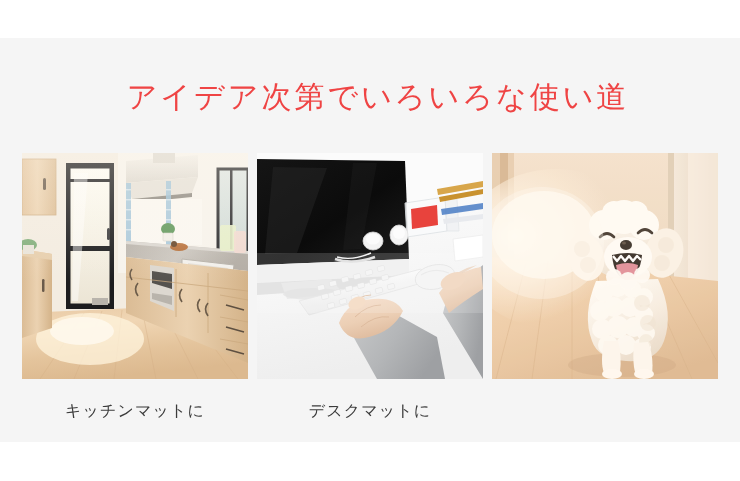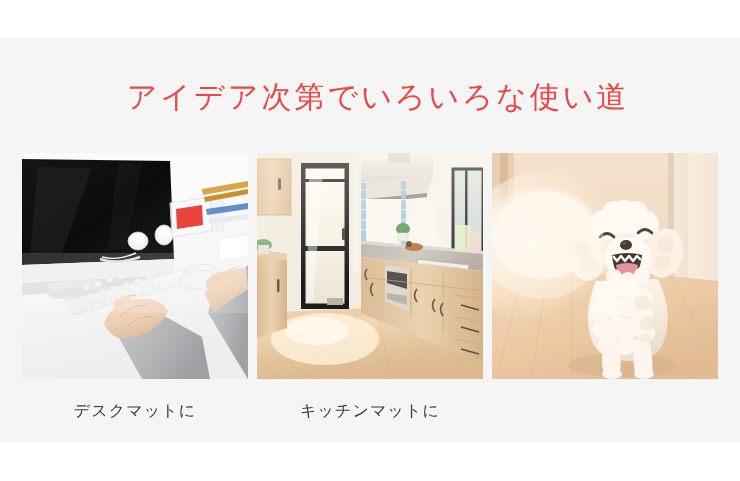--- a/index.html
+++ b/index.html
@@ -65,20 +65,175 @@
 
 <div class="banner">
 
   <div class="bg-band"></div>
 
   <div class="content">
 
     <div class="page-title">アイデア次第でいろいろな使い道</div>
 
     <div class="cards">
+
+      <div class="card">
+        <div class="thumb">
+          <svg viewBox="0 0 226 226" xmlns="http://www.w3.org/2000/svg">
+            <defs>
+              <linearGradient id="k-floor" x1="0" y1="0" x2="0.3" y2="1">
+                <stop offset="0%" stop-color="#e8c9a4"></stop>
+                <stop offset="35%" stop-color="#f0d6b4"></stop>
+                <stop offset="70%" stop-color="#e4c49c"></stop>
+                <stop offset="100%" stop-color="#dcb98f"></stop>
+              </linearGradient>
+              <linearGradient id="k-glow" x1="0.5" y1="0" x2="0.5" y2="1">
+                <stop offset="0%" stop-color="#fff8ec" stop-opacity="0.95"></stop>
+                <stop offset="100%" stop-color="#fff8ec" stop-opacity="0"></stop>
+              </linearGradient>
+              <linearGradient id="k-wood" x1="0" y1="0" x2="1" y2="0">
+                <stop offset="0%" stop-color="#e3c49e"></stop>
+                <stop offset="45%" stop-color="#edd4b3"></stop>
+                <stop offset="100%" stop-color="#dcbd95"></stop>
+              </linearGradient>
+              <linearGradient id="k-wood2" x1="0" y1="0" x2="1" y2="0">
+                <stop offset="0%" stop-color="#dbbc95"></stop>
+                <stop offset="50%" stop-color="#ebd2b1"></stop>
+                <stop offset="100%" stop-color="#d4b389"></stop>
+              </linearGradient>
+              <linearGradient id="k-glass" x1="0" y1="0" x2="0" y2="1">
+                <stop offset="0%" stop-color="#fdfcf5"></stop>
+                <stop offset="60%" stop-color="#f4efe2"></stop>
+                <stop offset="100%" stop-color="#ece5d5"></stop>
+              </linearGradient>
+              <linearGradient id="k-gran" x1="0" y1="0" x2="1" y2="0.2">
+                <stop offset="0%" stop-color="#b9b3ab"></stop>
+                <stop offset="50%" stop-color="#cdc8c1"></stop>
+                <stop offset="100%" stop-color="#b3ada5"></stop>
+              </linearGradient>
+              <linearGradient id="k-hood" x1="0" y1="0" x2="0" y2="1">
+                <stop offset="0%" stop-color="#f3efe8"></stop>
+                <stop offset="100%" stop-color="#ddd8cf"></stop>
+              </linearGradient>
+              <linearGradient id="k-win" x1="0" y1="0" x2="0" y2="1">
+                <stop offset="0%" stop-color="#dfe6e3"></stop>
+                <stop offset="100%" stop-color="#cdd8d4"></stop>
+              </linearGradient>
+            </defs>
+
+            <rect x="0" y="0" width="226" height="226" fill="#f6f2ea"></rect>
+            <rect x="0" y="0" width="108" height="170" fill="#f3ece1"></rect>
+            <rect x="96" y="0" width="130" height="120" fill="#f7f3ec"></rect>
+
+            <path d="M0 160 L226 150 L226 226 L0 226 Z" fill="url(#k-floor)"></path>
+
+            <g stroke="#d3ae84" stroke-width="0.7" opacity="0.55">
+              <path d="M18 226 L62 160"></path>
+              <path d="M52 226 L80 158"></path>
+              <path d="M92 226 L100 157"></path>
+              <path d="M134 226 L120 156"></path>
+              <path d="M176 226 L140 154"></path>
+              <path d="M216 226 L160 153"></path>
+            </g>
+
+            <ellipse cx="68" cy="186" rx="54" ry="26" fill="#fff4dd" opacity="0.75"></ellipse>
+            <ellipse cx="60" cy="178" rx="32" ry="14" fill="#fffaf0" opacity="0.8"></ellipse>
+
+            <rect x="0" y="6" width="34" height="56" fill="url(#k-wood)"></rect>
+            <rect x="0" y="6" width="34" height="56" fill="none" stroke="#cfae86" stroke-width="0.8"></rect>
+            <rect x="21" y="25" width="3" height="12" rx="1.5" fill="#6a5a4a"></rect>
+
+            <path d="M0 96 L30 101 L30 175 L0 185 Z" fill="url(#k-wood2)"></path>
+            <path d="M0 96 L30 101 L30 107 L0 103 Z" fill="#e7cfae"></path>
+            <rect x="20" y="126" width="2.5" height="13" rx="1.2" fill="#6a5a4a"></rect>
+            <ellipse cx="6" cy="92" rx="9" ry="6" fill="#6fa46b" opacity="0.85"></ellipse>
+            <rect x="1" y="92" width="11" height="9" fill="#e9e4da"></rect>
+
+            <rect x="44" y="10" width="48" height="146" fill="#1c1c1e"></rect>
+            <rect x="48" y="15" width="40" height="136" fill="url(#k-glass)"></rect>
+            <rect x="48" y="15" width="40" height="136" fill="none" stroke="#1c1c1e" stroke-width="1"></rect>
+            <rect x="46" y="93" width="44" height="5" fill="#1c1c1e"></rect>
+            <rect x="46" y="26" width="44" height="3" fill="#1c1c1e"></rect>
+            <rect x="85" y="75" width="3" height="12" rx="1.5" fill="#3a3a3c"></rect>
+            <rect x="70" y="145" width="16" height="7" fill="#b9b4ac"></rect>
+
+            <path d="M52 20 L66 20 L56 148 L50 148 Z" fill="#ffffff" opacity="0.45"></path>
+
+            <rect x="196" y="16" width="30" height="92" fill="url(#k-win)"></rect>
+            <rect x="196" y="16" width="30" height="92" fill="none" stroke="#2d2d2f" stroke-width="3"></rect>
+            <rect x="208" y="16" width="2.5" height="92" fill="#2d2d2f"></rect>
+
+            <path d="M104 8 L176 2 L176 24 L104 30 Z" fill="url(#k-hood)"></path>
+            <path d="M104 30 L176 24 L170 40 L110 46 Z" fill="#e6e1d8"></path>
+            <path d="M110 46 L170 40 L170 44 L110 50 Z" fill="#8f8a82"></path>
+            <rect x="131" y="0" width="22" height="10" fill="#dfdad1"></rect>
+
+            <rect x="104" y="46" width="76" height="46" fill="#faf7f1"></rect>
+            <rect x="104" y="30" width="5" height="62" fill="#9ec2d8" opacity="0.85"></rect>
+            <rect x="144" y="28" width="5" height="64" fill="#9ec2d8" opacity="0.85"></rect>
+            <g fill="#ffffff" opacity="0.5">
+              <rect x="104" y="36" width="5" height="1.4"></rect>
+                <rect x="104" y="46" width="5" height="1.4"></rect>
+              <rect x="104" y="56" width="5" height="1.4"></rect>
+                <rect x="104" y="66" width="5" height="1.4"></rect>
+              <rect x="104" y="76" width="5" height="1.4"></rect>
+              <rect x="144" y="36" width="5" height="1.4"></rect>
+                <rect x="144" y="46" width="5" height="1.4"></rect>
+              <rect x="144" y="56" width="5" height="1.4"></rect>
+                <rect x="144" y="66" width="5" height="1.4"></rect>
+              <rect x="144" y="76" width="5" height="1.4"></rect>
+            </g>
+
+            <ellipse cx="146" cy="76" rx="7" ry="6" fill="#62995d"></ellipse>
+            <rect x="141" y="80" width="10" height="8" rx="1" fill="#f2efe8" stroke="#d8d3c9" stroke-width="0.6"></rect>
+
+            <path d="M104 88 L226 98 L226 118 L104 104 Z" fill="url(#k-gran)"></path>
+            <path d="M104 88 L226 98 L226 101 L104 91 Z" fill="#dcd8d2"></path>
+
+            <path d="M160 106 L212 112 L210 126 L160 120 Z" fill="#f2f0ec" stroke="#b7b2aa" stroke-width="1"></path>
+            <path d="M166 110 L206 115 L205 123 L166 118 Z" fill="#e4e1db"></path>
+
+            <ellipse cx="157" cy="94" rx="9" ry="4" fill="#b5682f" opacity="0.9"></ellipse>
+            <circle cx="152" cy="91" r="3" fill="#6b4a2e"></circle>
+            <rect x="198" y="72" width="16" height="26" rx="2" fill="#e8f0c9" opacity="0.9"></rect>
+            <rect x="212" y="78" width="12" height="22" rx="2" fill="#f3d9d0" opacity="0.9"></rect>
+
+            <path d="M104 104 L226 118 L226 210 L104 160 Z" fill="url(#k-wood2)"></path>
+
+            <path d="M128 112 L152 115 L152 158 L128 148 Z" fill="#ddd8d0"></path>
+            <path d="M130 118 L150 121 L150 136 L130 130 Z" fill="#55524e"></path>
+            <path d="M130 140 L150 143 L150 152 L130 146 Z" fill="#b9b4ac"></path>
+
+            <g stroke="#caa87e" stroke-width="0.9" opacity="0.85">
+              <path d="M104 124 L226 138"></path>
+              <path d="M154 116 L154 164"></path>
+              <path d="M186 120 L186 180"></path>
+            </g>
+
+            <path d="M110 116 q-4 5 0 11" fill="none" stroke="#6c5c4a" stroke-width="1.6"></path>
+            <path d="M116 130 q-5 6 0 13" fill="none" stroke="#6c5c4a" stroke-width="1.6"></path>
+            <path d="M160 136 q-5 6 0 13" fill="none" stroke="#6c5c4a" stroke-width="1.6"></path>
+            <path d="M178 146 q-5 6 0 13" fill="none" stroke="#6c5c4a" stroke-width="1.6"></path>
+            <path d="M186 150 q-5 6 0 13" fill="none" stroke="#6c5c4a" stroke-width="1.6"></path>
+            <g stroke="#5e5041" stroke-width="1.6">
+              <path d="M204 152 L222 157"></path>
+              <path d="M204 174 L222 179"></path>
+              <path d="M204 196 L222 201"></path>
+            </g>
+            <g stroke="#caa87e" stroke-width="0.9" opacity="0.8">
+              <path d="M198 142 L226 147"></path>
+              <path d="M198 164 L226 169"></path>
+              <path d="M198 186 L226 191"></path>
+            </g>
+
+            <rect x="0" y="0" width="226" height="130" fill="url(#k-glow)" opacity="0.35"></rect>
+          </svg>
+        </div>
+        <div class="caption">キッチンマットに</div>
+      </div>
 
       <div class="card">
         <div class="thumb">
           <svg viewBox="0 0 226 226" xmlns="http://www.w3.org/2000/svg">
             <defs>
               <linearGradient id="d-desk" x1="0" y1="0" x2="0.2" y2="1">
                 <stop offset="0%" stop-color="#ffffff"></stop>
                 <stop offset="55%" stop-color="#f7f7f7"></stop>
                 <stop offset="100%" stop-color="#eeeeee"></stop>
               </linearGradient>
@@ -181,175 +336,20 @@
             <rect x="0" y="100" width="226" height="60" fill="#ffffff" opacity="0.16"></rect>
           </svg>
         </div>
         <div class="caption">デスクマットに</div>
       </div>
 
       <div class="card">
         <div class="thumb">
           <svg viewBox="0 0 226 226" xmlns="http://www.w3.org/2000/svg">
             <defs>
-              <linearGradient id="k-floor" x1="0" y1="0" x2="0.3" y2="1">
-                <stop offset="0%" stop-color="#e8c9a4"></stop>
-                <stop offset="35%" stop-color="#f0d6b4"></stop>
-                <stop offset="70%" stop-color="#e4c49c"></stop>
-                <stop offset="100%" stop-color="#dcb98f"></stop>
-              </linearGradient>
-              <linearGradient id="k-glow" x1="0.5" y1="0" x2="0.5" y2="1">
-                <stop offset="0%" stop-color="#fff8ec" stop-opacity="0.95"></stop>
-                <stop offset="100%" stop-color="#fff8ec" stop-opacity="0"></stop>
-              </linearGradient>
-              <linearGradient id="k-wood" x1="0" y1="0" x2="1" y2="0">
-                <stop offset="0%" stop-color="#e3c49e"></stop>
-                <stop offset="45%" stop-color="#edd4b3"></stop>
-                <stop offset="100%" stop-color="#dcbd95"></stop>
-              </linearGradient>
-              <linearGradient id="k-wood2" x1="0" y1="0" x2="1" y2="0">
-                <stop offset="0%" stop-color="#dbbc95"></stop>
-                <stop offset="50%" stop-color="#ebd2b1"></stop>
-                <stop offset="100%" stop-color="#d4b389"></stop>
-              </linearGradient>
-              <linearGradient id="k-glass" x1="0" y1="0" x2="0" y2="1">
-                <stop offset="0%" stop-color="#fdfcf5"></stop>
-                <stop offset="60%" stop-color="#f4efe2"></stop>
-                <stop offset="100%" stop-color="#ece5d5"></stop>
-              </linearGradient>
-              <linearGradient id="k-gran" x1="0" y1="0" x2="1" y2="0.2">
-                <stop offset="0%" stop-color="#b9b3ab"></stop>
-                <stop offset="50%" stop-color="#cdc8c1"></stop>
-                <stop offset="100%" stop-color="#b3ada5"></stop>
-              </linearGradient>
-              <linearGradient id="k-hood" x1="0" y1="0" x2="0" y2="1">
-                <stop offset="0%" stop-color="#f3efe8"></stop>
-                <stop offset="100%" stop-color="#ddd8cf"></stop>
-              </linearGradient>
-              <linearGradient id="k-win" x1="0" y1="0" x2="0" y2="1">
-                <stop offset="0%" stop-color="#dfe6e3"></stop>
-                <stop offset="100%" stop-color="#cdd8d4"></stop>
-              </linearGradient>
-            </defs>
-
-            <rect x="0" y="0" width="226" height="226" fill="#f6f2ea"></rect>
-            <rect x="0" y="0" width="108" height="170" fill="#f3ece1"></rect>
-            <rect x="96" y="0" width="130" height="120" fill="#f7f3ec"></rect>
-
-            <path d="M0 160 L226 150 L226 226 L0 226 Z" fill="url(#k-floor)"></path>
-
-            <g stroke="#d3ae84" stroke-width="0.7" opacity="0.55">
-              <path d="M18 226 L62 160"></path>
-              <path d="M52 226 L80 158"></path>
-              <path d="M92 226 L100 157"></path>
-              <path d="M134 226 L120 156"></path>
-              <path d="M176 226 L140 154"></path>
-              <path d="M216 226 L160 153"></path>
-            </g>
-
-            <ellipse cx="68" cy="186" rx="54" ry="26" fill="#fff4dd" opacity="0.75"></ellipse>
-            <ellipse cx="60" cy="178" rx="32" ry="14" fill="#fffaf0" opacity="0.8"></ellipse>
-
-            <rect x="0" y="6" width="34" height="56" fill="url(#k-wood)"></rect>
-            <rect x="0" y="6" width="34" height="56" fill="none" stroke="#cfae86" stroke-width="0.8"></rect>
-            <rect x="21" y="25" width="3" height="12" rx="1.5" fill="#6a5a4a"></rect>
-
-            <path d="M0 96 L30 101 L30 175 L0 185 Z" fill="url(#k-wood2)"></path>
-            <path d="M0 96 L30 101 L30 107 L0 103 Z" fill="#e7cfae"></path>
-            <rect x="20" y="126" width="2.5" height="13" rx="1.2" fill="#6a5a4a"></rect>
-            <ellipse cx="6" cy="92" rx="9" ry="6" fill="#6fa46b" opacity="0.85"></ellipse>
-            <rect x="1" y="92" width="11" height="9" fill="#e9e4da"></rect>
-
-            <rect x="44" y="10" width="48" height="146" fill="#1c1c1e"></rect>
-            <rect x="48" y="15" width="40" height="136" fill="url(#k-glass)"></rect>
-            <rect x="48" y="15" width="40" height="136" fill="none" stroke="#1c1c1e" stroke-width="1"></rect>
-            <rect x="46" y="93" width="44" height="5" fill="#1c1c1e"></rect>
-            <rect x="46" y="26" width="44" height="3" fill="#1c1c1e"></rect>
-            <rect x="85" y="75" width="3" height="12" rx="1.5" fill="#3a3a3c"></rect>
-            <rect x="70" y="145" width="16" height="7" fill="#b9b4ac"></rect>
-
-            <path d="M52 20 L66 20 L56 148 L50 148 Z" fill="#ffffff" opacity="0.45"></path>
-
-            <rect x="196" y="16" width="30" height="92" fill="url(#k-win)"></rect>
-            <rect x="196" y="16" width="30" height="92" fill="none" stroke="#2d2d2f" stroke-width="3"></rect>
-            <rect x="208" y="16" width="2.5" height="92" fill="#2d2d2f"></rect>
-
-            <path d="M104 8 L176 2 L176 24 L104 30 Z" fill="url(#k-hood)"></path>
-            <path d="M104 30 L176 24 L170 40 L110 46 Z" fill="#e6e1d8"></path>
-            <path d="M110 46 L170 40 L170 44 L110 50 Z" fill="#8f8a82"></path>
-            <rect x="131" y="0" width="22" height="10" fill="#dfdad1"></rect>
-
-            <rect x="104" y="46" width="76" height="46" fill="#faf7f1"></rect>
-            <rect x="104" y="30" width="5" height="62" fill="#9ec2d8" opacity="0.85"></rect>
-            <rect x="144" y="28" width="5" height="64" fill="#9ec2d8" opacity="0.85"></rect>
-            <g fill="#ffffff" opacity="0.5">
-              <rect x="104" y="36" width="5" height="1.4"></rect>
-                <rect x="104" y="46" width="5" height="1.4"></rect>
-              <rect x="104" y="56" width="5" height="1.4"></rect>
-                <rect x="104" y="66" width="5" height="1.4"></rect>
-              <rect x="104" y="76" width="5" height="1.4"></rect>
-              <rect x="144" y="36" width="5" height="1.4"></rect>
-                <rect x="144" y="46" width="5" height="1.4"></rect>
-              <rect x="144" y="56" width="5" height="1.4"></rect>
-                <rect x="144" y="66" width="5" height="1.4"></rect>
-              <rect x="144" y="76" width="5" height="1.4"></rect>
-            </g>
-
-            <ellipse cx="146" cy="76" rx="7" ry="6" fill="#62995d"></ellipse>
-            <rect x="141" y="80" width="10" height="8" rx="1" fill="#f2efe8" stroke="#d8d3c9" stroke-width="0.6"></rect>
-
-            <path d="M104 88 L226 98 L226 118 L104 104 Z" fill="url(#k-gran)"></path>
-            <path d="M104 88 L226 98 L226 101 L104 91 Z" fill="#dcd8d2"></path>
-
-            <path d="M160 106 L212 112 L210 126 L160 120 Z" fill="#f2f0ec" stroke="#b7b2aa" stroke-width="1"></path>
-            <path d="M166 110 L206 115 L205 123 L166 118 Z" fill="#e4e1db"></path>
-
-            <ellipse cx="157" cy="94" rx="9" ry="4" fill="#b5682f" opacity="0.9"></ellipse>
-            <circle cx="152" cy="91" r="3" fill="#6b4a2e"></circle>
-            <rect x="198" y="72" width="16" height="26" rx="2" fill="#e8f0c9" opacity="0.9"></rect>
-            <rect x="212" y="78" width="12" height="22" rx="2" fill="#f3d9d0" opacity="0.9"></rect>
-
-            <path d="M104 104 L226 118 L226 210 L104 160 Z" fill="url(#k-wood2)"></path>
-
-            <path d="M128 112 L152 115 L152 158 L128 148 Z" fill="#ddd8d0"></path>
-            <path d="M130 118 L150 121 L150 136 L130 130 Z" fill="#55524e"></path>
-            <path d="M130 140 L150 143 L150 152 L130 146 Z" fill="#b9b4ac"></path>
-
-            <g stroke="#caa87e" stroke-width="0.9" opacity="0.85">
-              <path d="M104 124 L226 138"></path>
-              <path d="M154 116 L154 164"></path>
-              <path d="M186 120 L186 180"></path>
-            </g>
-
-            <path d="M110 116 q-4 5 0 11" fill="none" stroke="#6c5c4a" stroke-width="1.6"></path>
-            <path d="M116 130 q-5 6 0 13" fill="none" stroke="#6c5c4a" stroke-width="1.6"></path>
-            <path d="M160 136 q-5 6 0 13" fill="none" stroke="#6c5c4a" stroke-width="1.6"></path>
-            <path d="M178 146 q-5 6 0 13" fill="none" stroke="#6c5c4a" stroke-width="1.6"></path>
-            <path d="M186 150 q-5 6 0 13" fill="none" stroke="#6c5c4a" stroke-width="1.6"></path>
-            <g stroke="#5e5041" stroke-width="1.6">
-              <path d="M204 152 L222 157"></path>
-              <path d="M204 174 L222 179"></path>
-              <path d="M204 196 L222 201"></path>
-            </g>
-            <g stroke="#caa87e" stroke-width="0.9" opacity="0.8">
-              <path d="M198 142 L226 147"></path>
-              <path d="M198 164 L226 169"></path>
-              <path d="M198 186 L226 191"></path>
-            </g>
-
-            <rect x="0" y="0" width="226" height="130" fill="url(#k-glow)" opacity="0.35"></rect>
-          </svg>
-        </div>
-        <div class="caption">キッチンマットに</div>
-      </div>
-
-      <div class="card">
-        <div class="thumb">
-          <svg viewBox="0 0 226 226" xmlns="http://www.w3.org/2000/svg">
-            <defs>
               <linearGradient id="p-floor" x1="0.1" y1="0" x2="0.7" y2="1">
                 <stop offset="0%" stop-color="#f3d6b6"></stop>
                 <stop offset="45%" stop-color="#eccaa4"></stop>
                 <stop offset="100%" stop-color="#dcb68d"></stop>
               </linearGradient>
               <radialGradient id="p-glow" cx="0.28" cy="0.42" r="0.55">
                 <stop offset="0%" stop-color="#fffdf8" stop-opacity="0.98"></stop>
                 <stop offset="45%" stop-color="#fff3e2" stop-opacity="0.75"></stop>
                 <stop offset="100%" stop-color="#fff0dc" stop-opacity="0"></stop>
               </radialGradient>

